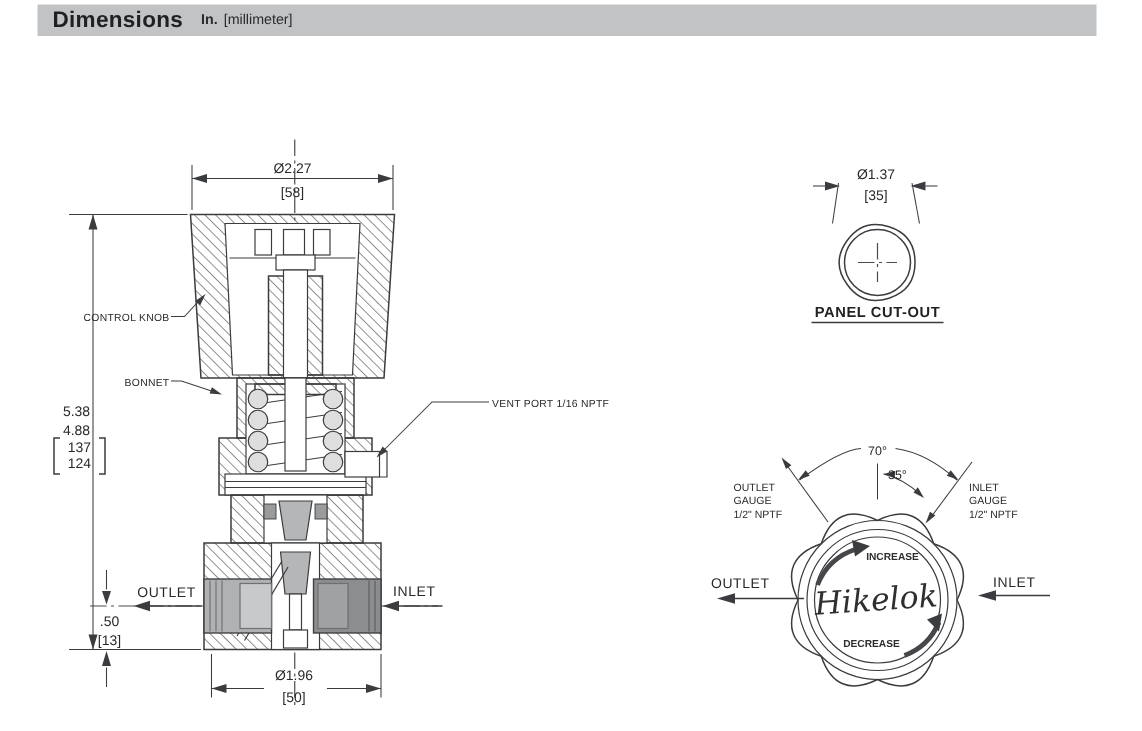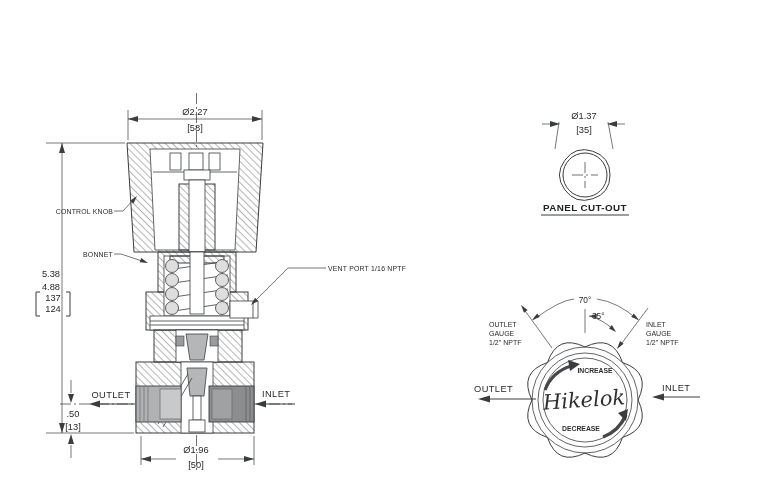--- a/index.html
+++ b/index.html
@@ -28,20 +28,25 @@
   .white{fill:#ffffff;stroke:#3b3c3f;stroke-width:.8;}
   .coil{fill:#dededf;stroke:#3b3c3f;stroke-width:.8;}
   .arr{fill:#3b3c3f;stroke:none;}
   .thick{stroke:#46474a;stroke-width:3.2;fill:none;}
 </style>
 </head>
 <body>
 
 <div class="page">
 
+  <div class="header-bar">
+    <span class="hdr-title">Dimensions</span>
+    <span class="hdr-unit1">In.</span>
+    <span class="hdr-unit2">[millimeter]</span>
+  </div>
 
   <svg width="761" height="487" viewBox="0 0 761 487">
     <defs>
       <pattern id="hatch" width="5" height="5" patternUnits="userSpaceOnUse" patternTransform="rotate(-45)">
         <line x1="0" y1="0" x2="0" y2="5" stroke="#5a5b5e" stroke-width="0.9"></line>
       </pattern>
     </defs>
 
     <g>
 

